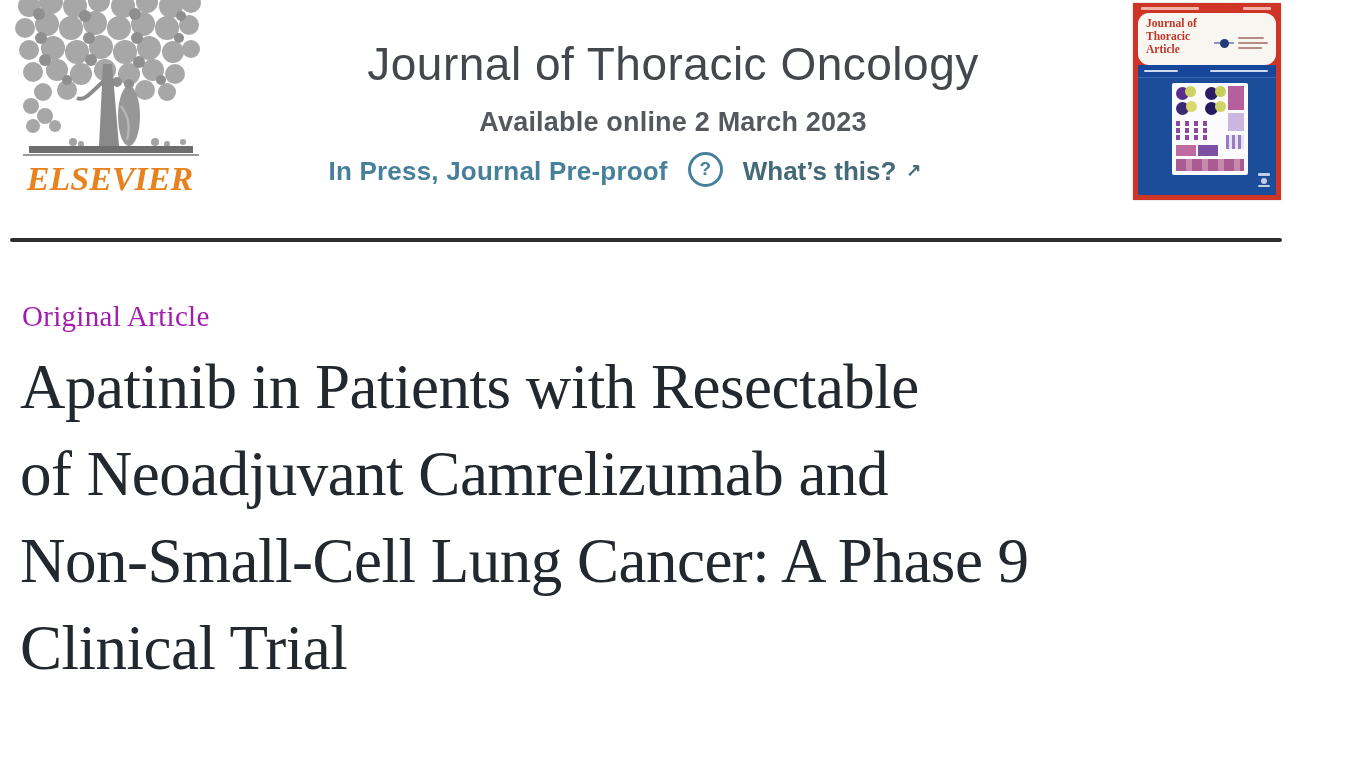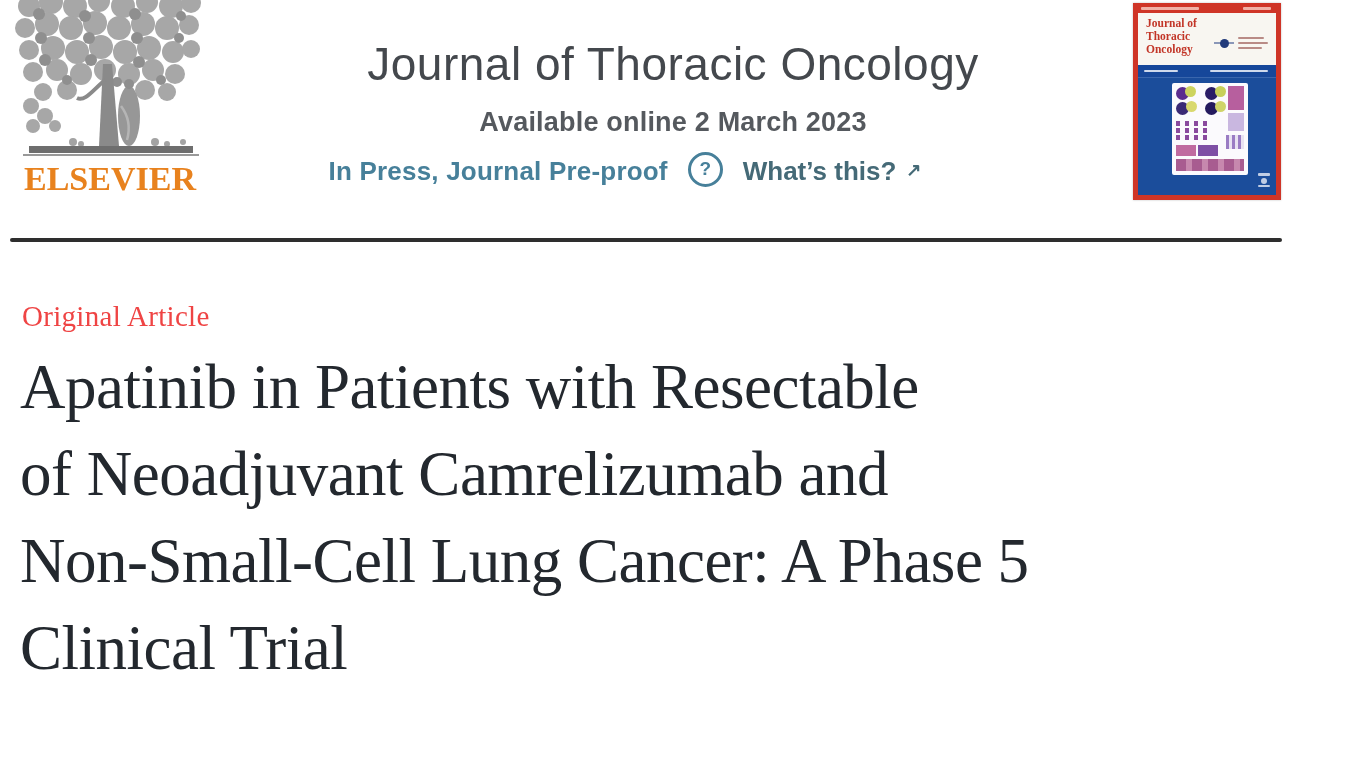--- a/index.html
+++ b/index.html
@@ -6,21 +6,21 @@
   .screen{
     position:relative;width:1350px;height:760px;background:#ffffff;
     overflow:hidden;font-family:"Liberation Sans",sans-serif;
   }
   
   .elsevier{position:absolute;left:15px;top:0;width:190px;height:205px;cursor:pointer;}
   .elsevier svg{position:absolute;left:0;top:-6px;}
   .elsevier-word{
     position:absolute;left:0;top:160px;width:190px;text-align:center;
     font-family:"Liberation Serif",serif;font-weight:bold;font-size:34px;
-    color:#e8821e;letter-spacing:0px;
+    color:#e8821e;letter-spacing:0px;font-style:italic;
   }
   
   .jh{position:absolute;left:288px;top:38px;width:770px;text-align:center;}
   .jh-title{
     font-size:46px;color:#44484d;letter-spacing:0.5px;line-height:1.15;
     cursor:pointer;
   }
   .jh-avail{
     margin-top:16px;font-size:27px;font-weight:600;color:#55595e;letter-spacing:0.2px;text-align:center;
   }
@@ -37,21 +37,21 @@
   .whats{color:#456a77;font-weight:600;cursor:pointer;display:flex;align-items:baseline;gap:10px;}
   .ext-arrow{font-size:18px;position:relative;top:-4px;color:#456a77;}
   
   .cover{
     position:absolute;left:1133px;top:3px;width:148px;height:197px;
     background:#cf3527;cursor:pointer;box-shadow:0 0 2px rgba(0,0,0,.25);
   }
   .cover-topstrip{position:absolute;left:6px;top:3px;width:136px;height:5px;}
   .cover-topstrip i{position:absolute;top:1px;height:3px;background:#f0b1a6;border-radius:1px;}
   .cover-head{
-    position:absolute;left:5px;top:10px;width:138px;height:52px;background:#f8f6f1;
+    position:absolute;left:5px;top:10px;width:138px;height:52px;background:#f8f6f1;border-radius:11px;
   }
   .cover-title{
     position:absolute;left:8px;top:4px;font-family:"Liberation Serif",serif;
     font-weight:bold;font-size:11.5px;line-height:13px;color:#c23527;letter-spacing:0;
   }
   .cover-emblem{position:absolute;left:74px;top:22px;width:58px;height:18px;}
   .cover-emblem .dot{position:absolute;left:8px;top:4px;width:9px;height:9px;background:#223a7a;border-radius:50%;}
   .cover-emblem .wing{position:absolute;left:2px;top:7px;width:20px;height:2px;background:#8a97b8;}
   .cover-emblem i{position:absolute;left:26px;height:2px;background:#b98b86;border-radius:1px;}
   .cover-band{
@@ -68,21 +68,21 @@
   .round{border-radius:50%;}
   .cover-mark{position:absolute;right:6px;bottom:8px;width:12px;height:14px;opacity:.85;}
   .cover-mark i{position:absolute;left:0;background:#dde4f2;border-radius:1px;}
   
   .divider{
     position:absolute;left:10px;top:238px;width:1272px;height:4px;
     background:#2e2e2e;border-radius:2px;
   }
   .kicker{
     position:absolute;left:22px;top:300px;
-    font-family:"Liberation Serif",serif;font-size:29px;color:#ef4444;letter-spacing:0.3px;
+    font-family:"Liberation Serif",serif;font-size:29px;color:#a21caf;letter-spacing:0.3px;
   }
   .title{
     position:absolute;left:20px;top:344px;width:1310px;
     font-family:"Liberation Serif",serif;font-size:63px;line-height:87px;
     color:#23282e;letter-spacing:-0.5px;
   }
 </style>
 </head>
 <body>
 
@@ -180,21 +180,21 @@
 
   <div class="cover">
     <div class="cover-topstrip">
       <i style="left:2px;width:58px;"></i>
         <i style="left:104px;width:28px;"></i>
     </div>
     <div class="cover-head">
       <div class="cover-title">
         <div>Journal of</div>
         <div>Thoracic</div>
-        <div>Oncology</div>
+        <div>Article</div>
       </div>
       <div class="cover-emblem">
         <span class="wing"></span>
           <span class="dot"></span>
         <i style="top:2px;width:26px;"></i>
           <i style="top:7px;width:30px;"></i>
           <i style="top:12px;width:24px;"></i>
       </div>
     </div>
     <div class="cover-band">
@@ -228,17 +228,17 @@
       </div>
     </div>
   </div>
 
   <div class="divider"></div>
 
   <div class="kicker">Original Article</div>
   <div class="title">
     <div>Apatinib in Patients with Resectable</div>
     <div>of Neoadjuvant Camrelizumab and</div>
-    <div>Non-Small-Cell Lung Cancer: A Phase 5</div>
+    <div>Non-Small-Cell Lung Cancer: A Phase 9</div>
     <div>Clinical Trial</div>
   </div>
 
 </div>
 
 </body></html>

